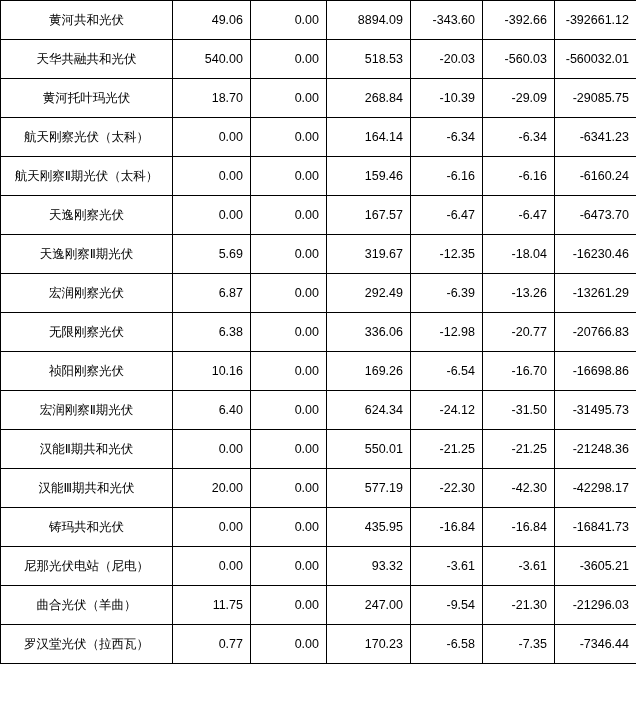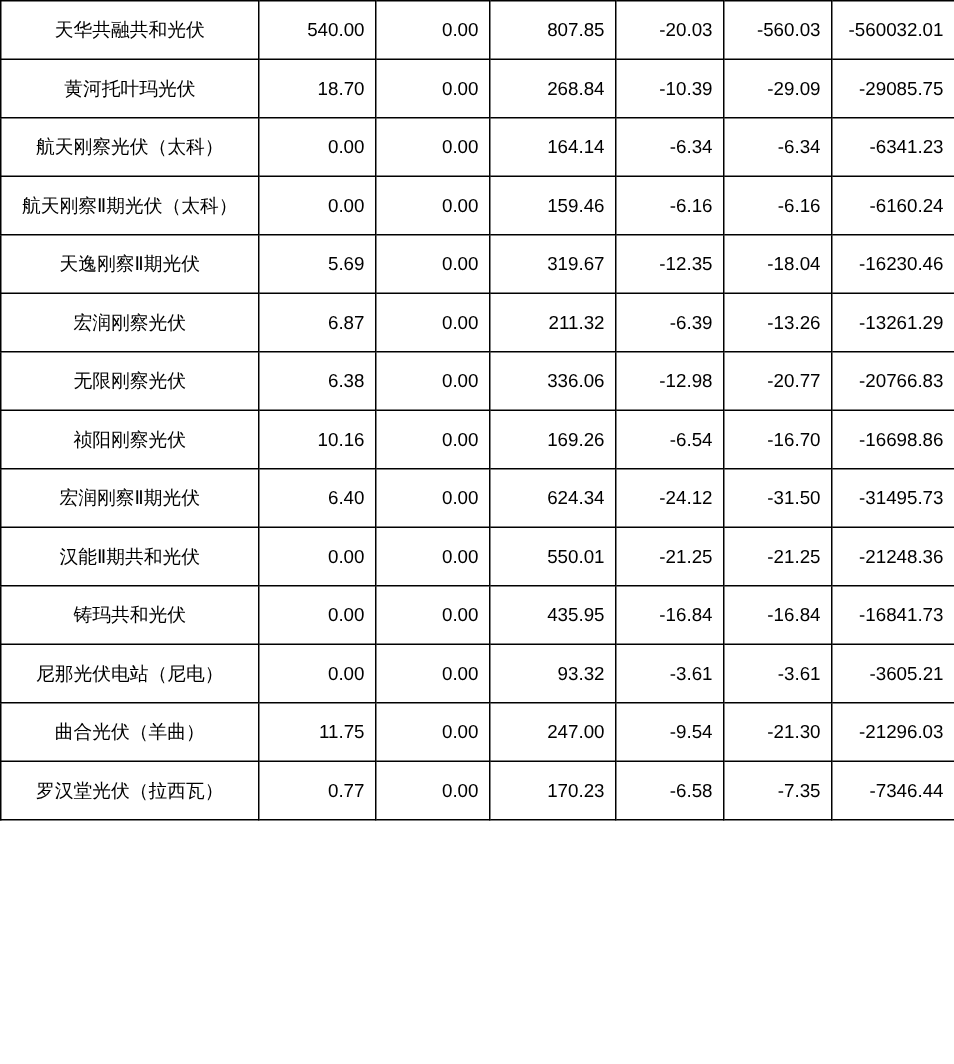--- a/index.html
+++ b/index.html
@@ -51,24 +51,33 @@
     <col class="c0">
       <col class="c1">
       <col class="c2">
       <col class="c3">
       <col class="c4">
       <col class="c5">
       <col class="c6">
   </colgroup>
   <tbody>
     <tr>
+      <td class="name-cell">黄河共和光伏</td>
+      <td class="num-cell">49.06</td>
+      <td class="num-cell">0.00</td>
+      <td class="num-cell">8894.09</td>
+      <td class="num-cell">-343.60</td>
+      <td class="num-cell">-392.66</td>
+      <td class="num-cell">-392661.12</td>
+    </tr>
+    <tr>
       <td class="name-cell">天华共融共和光伏</td>
       <td class="num-cell">540.00</td>
       <td class="num-cell">0.00</td>
-      <td class="num-cell">807.85</td>
+      <td class="num-cell">518.53</td>
       <td class="num-cell">-20.03</td>
       <td class="num-cell">-560.03</td>
       <td class="num-cell">-560032.01</td>
     </tr>
     <tr>
       <td class="name-cell">黄河托叶玛光伏</td>
       <td class="num-cell">18.70</td>
       <td class="num-cell">0.00</td>
       <td class="num-cell">268.84</td>
       <td class="num-cell">-10.39</td>
@@ -87,33 +96,42 @@
     <tr>
       <td class="name-cell">航天刚察Ⅱ期光伏（太科）</td>
       <td class="num-cell">0.00</td>
       <td class="num-cell">0.00</td>
       <td class="num-cell">159.46</td>
       <td class="num-cell">-6.16</td>
       <td class="num-cell">-6.16</td>
       <td class="num-cell">-6160.24</td>
     </tr>
     <tr>
+      <td class="name-cell">天逸刚察光伏</td>
+      <td class="num-cell">0.00</td>
+      <td class="num-cell">0.00</td>
+      <td class="num-cell">167.57</td>
+      <td class="num-cell">-6.47</td>
+      <td class="num-cell">-6.47</td>
+      <td class="num-cell">-6473.70</td>
+    </tr>
+    <tr>
       <td class="name-cell">天逸刚察Ⅱ期光伏</td>
       <td class="num-cell">5.69</td>
       <td class="num-cell">0.00</td>
       <td class="num-cell">319.67</td>
       <td class="num-cell">-12.35</td>
       <td class="num-cell">-18.04</td>
       <td class="num-cell">-16230.46</td>
     </tr>
     <tr>
       <td class="name-cell">宏润刚察光伏</td>
       <td class="num-cell">6.87</td>
       <td class="num-cell">0.00</td>
-      <td class="num-cell">211.32</td>
+      <td class="num-cell">292.49</td>
       <td class="num-cell">-6.39</td>
       <td class="num-cell">-13.26</td>
       <td class="num-cell">-13261.29</td>
     </tr>
     <tr>
       <td class="name-cell">无限刚察光伏</td>
       <td class="num-cell">6.38</td>
       <td class="num-cell">0.00</td>
       <td class="num-cell">336.06</td>
       <td class="num-cell">-12.98</td>
@@ -141,20 +159,29 @@
     <tr>
       <td class="name-cell">汉能Ⅱ期共和光伏</td>
       <td class="num-cell">0.00</td>
       <td class="num-cell">0.00</td>
       <td class="num-cell">550.01</td>
       <td class="num-cell">-21.25</td>
       <td class="num-cell">-21.25</td>
       <td class="num-cell">-21248.36</td>
     </tr>
     <tr>
+      <td class="name-cell">汉能Ⅲ期共和光伏</td>
+      <td class="num-cell">20.00</td>
+      <td class="num-cell">0.00</td>
+      <td class="num-cell">577.19</td>
+      <td class="num-cell">-22.30</td>
+      <td class="num-cell">-42.30</td>
+      <td class="num-cell">-42298.17</td>
+    </tr>
+    <tr>
       <td class="name-cell">铸玛共和光伏</td>
       <td class="num-cell">0.00</td>
       <td class="num-cell">0.00</td>
       <td class="num-cell">435.95</td>
       <td class="num-cell">-16.84</td>
       <td class="num-cell">-16.84</td>
       <td class="num-cell">-16841.73</td>
     </tr>
     <tr>
       <td class="name-cell">尼那光伏电站（尼电）</td>

